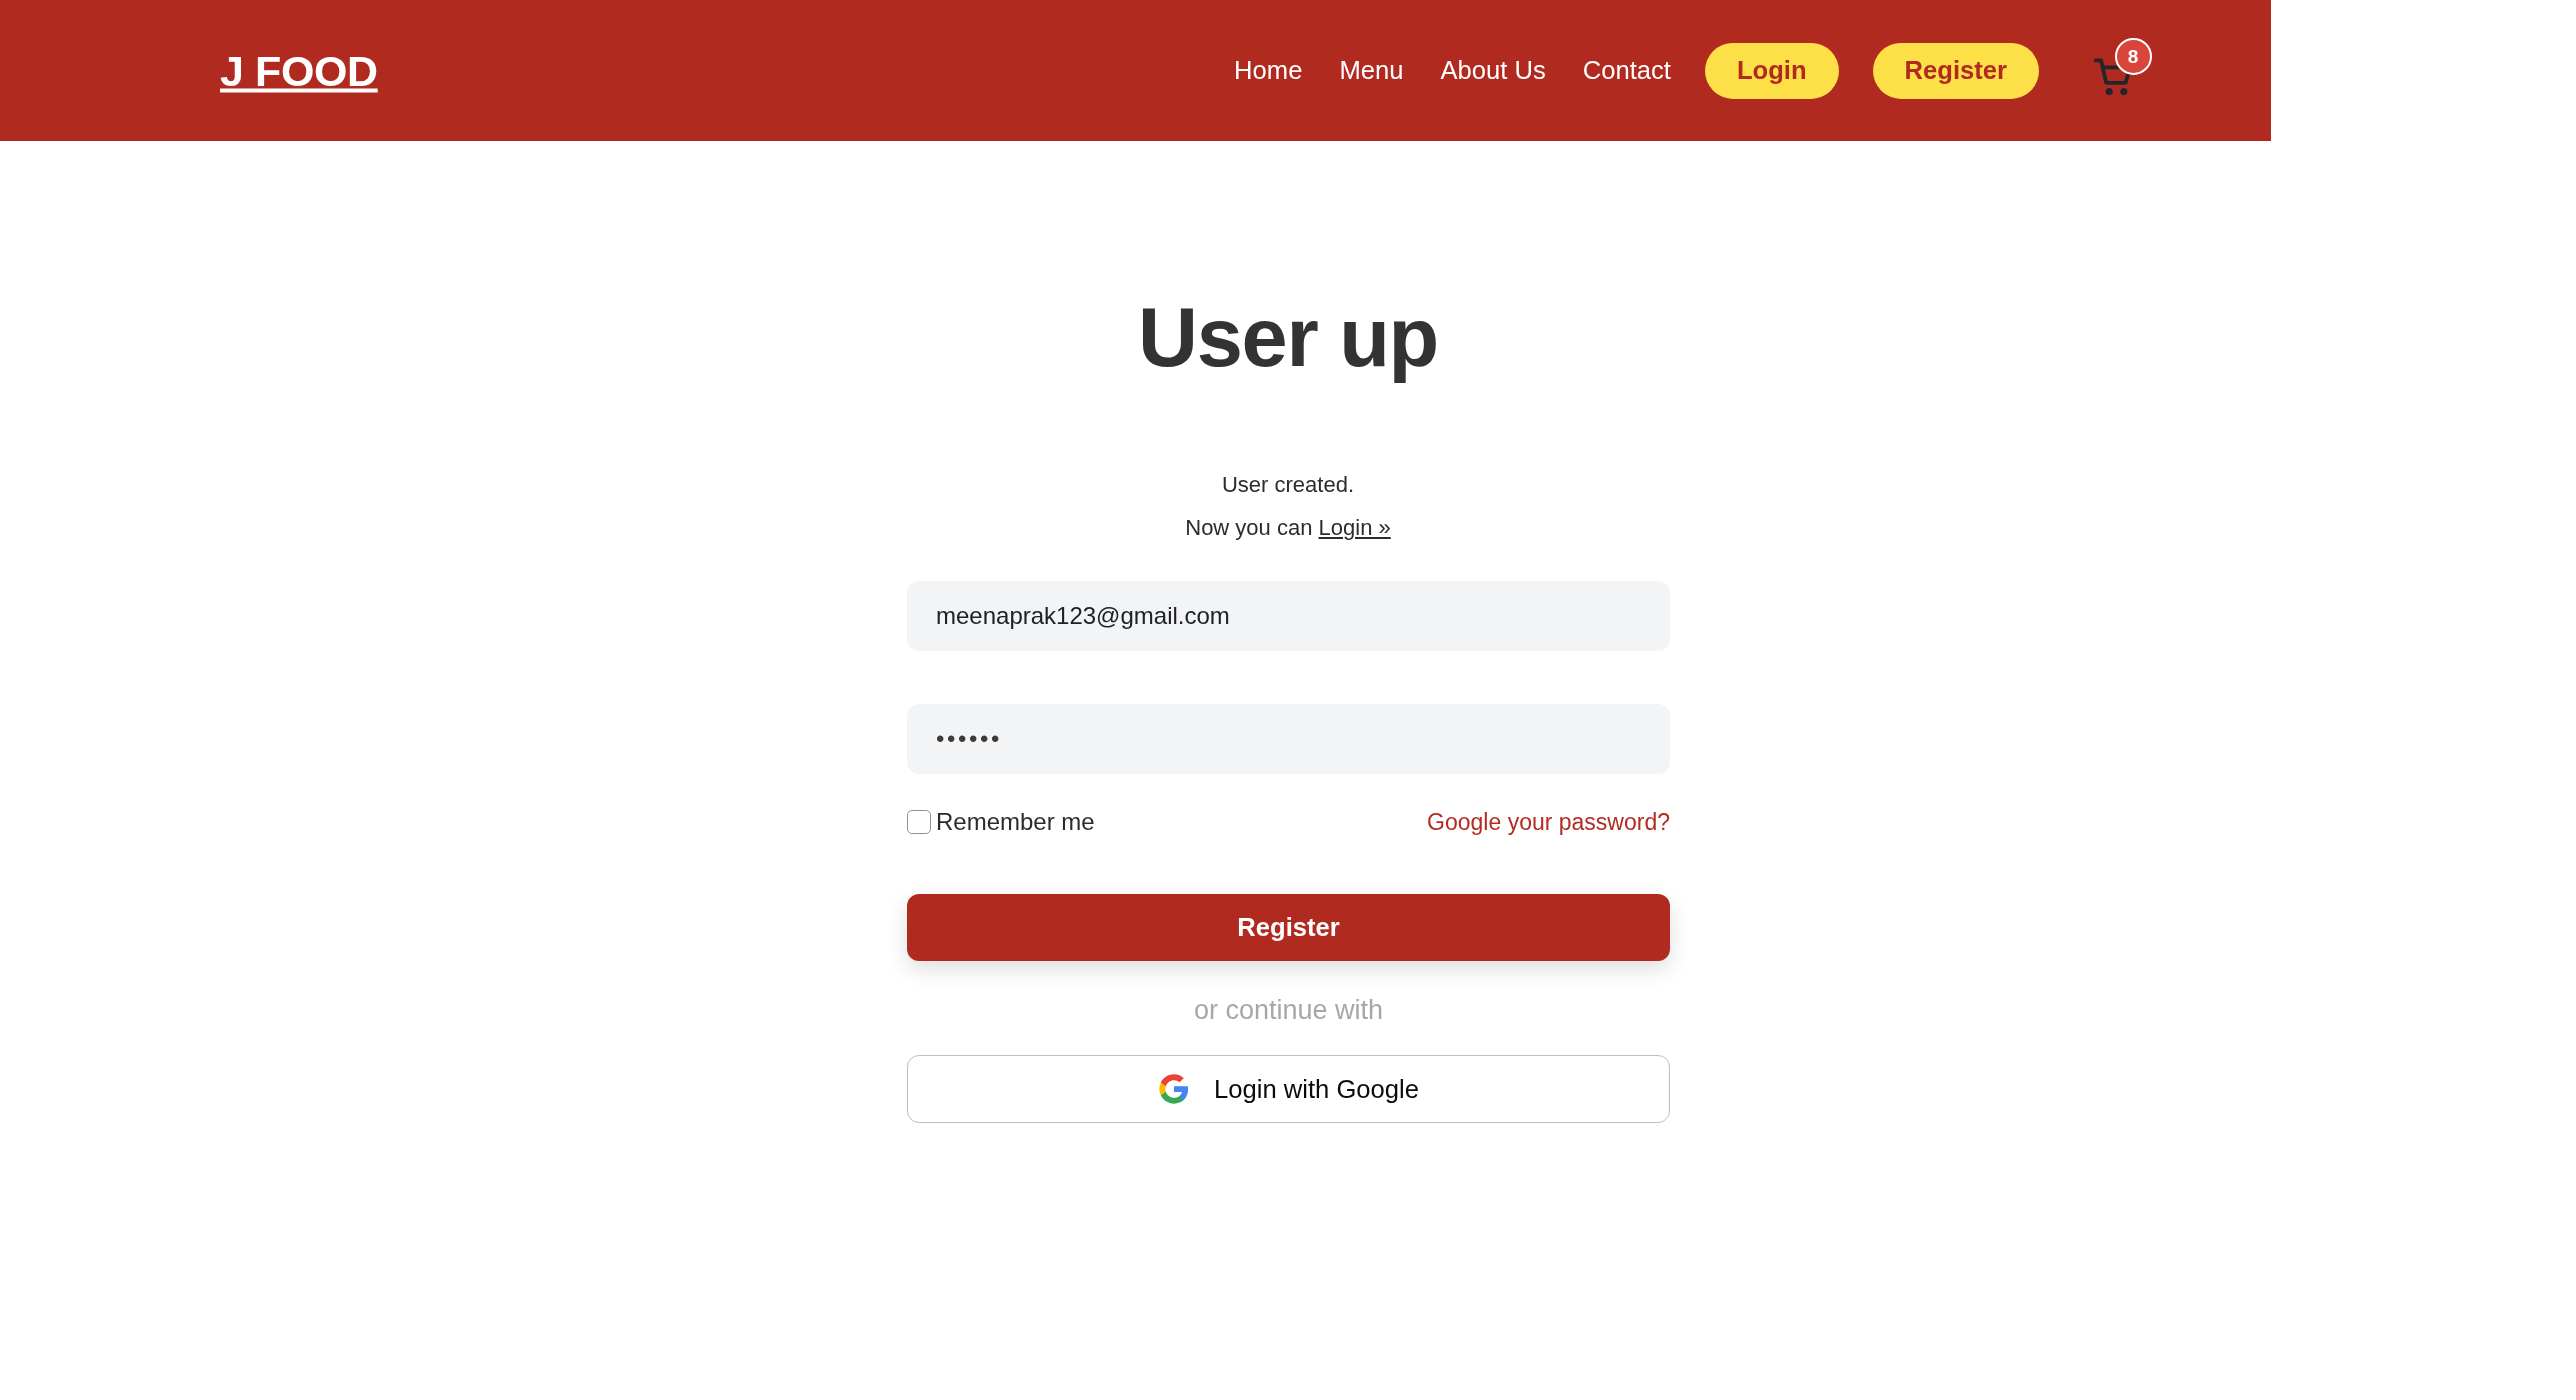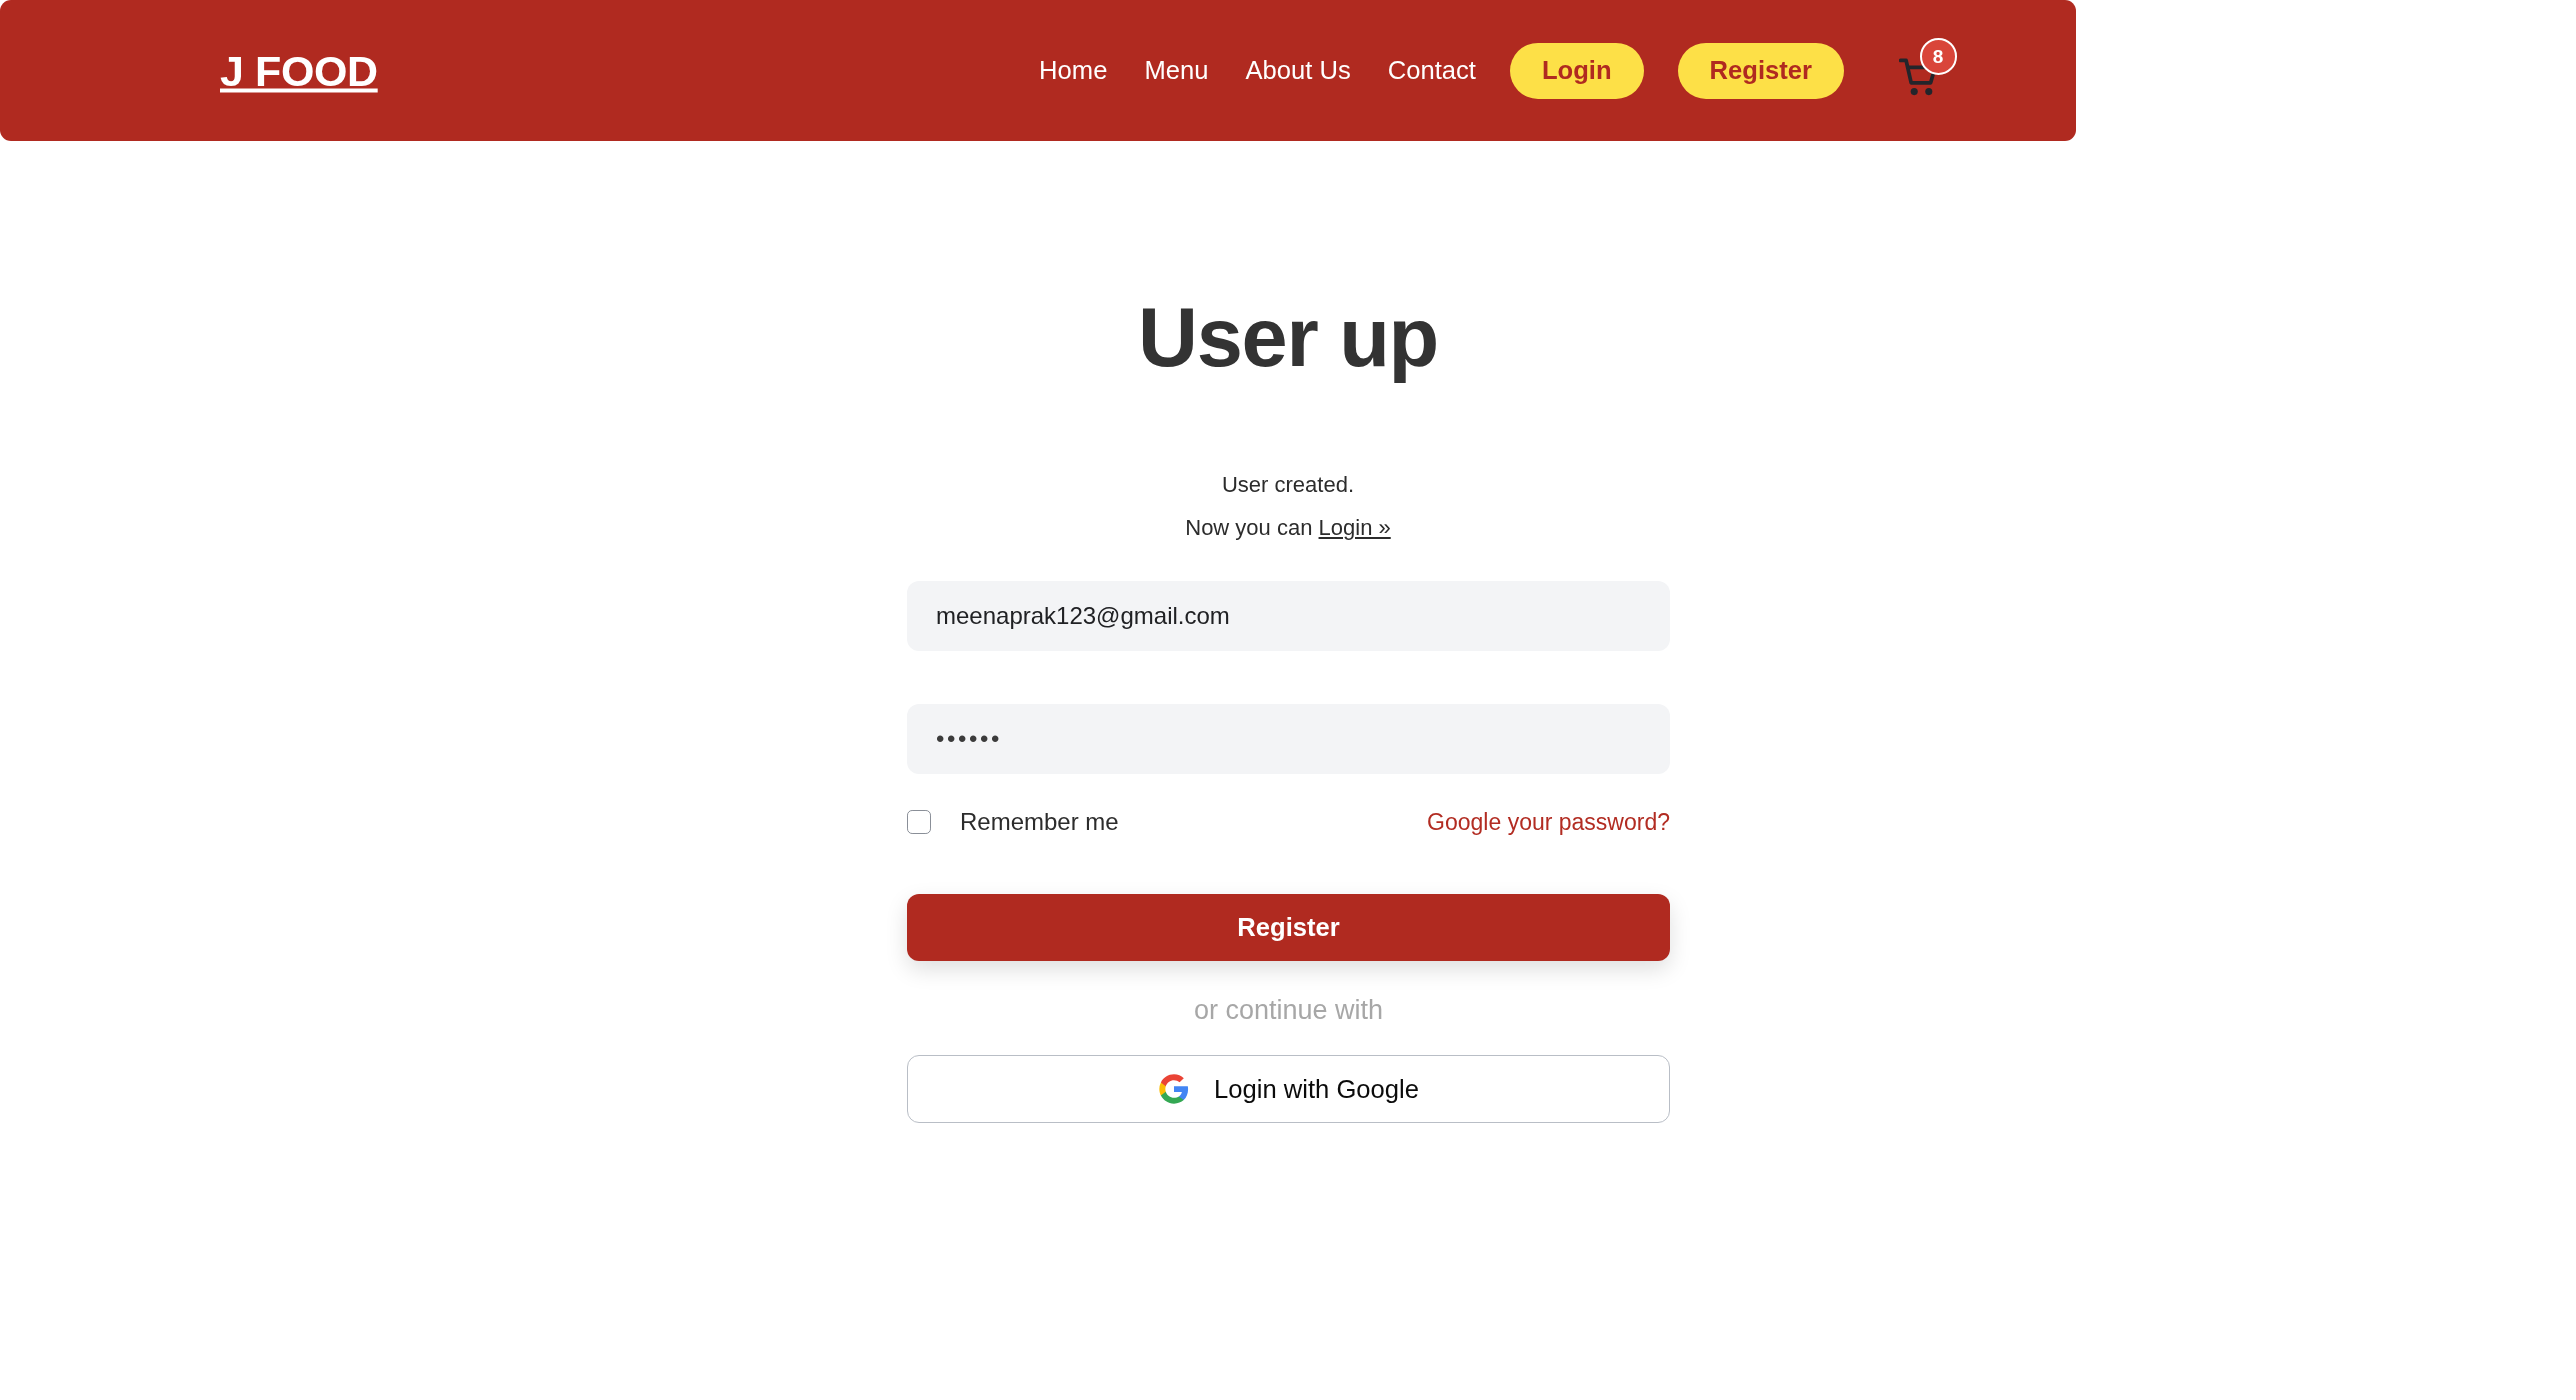--- a/index.html
+++ b/index.html
@@ -18,26 +18,25 @@
     width: 2576px;
     height: 1400px;
     background: #ffffff;
     overflow: hidden;
   }
 
   
   .site-header {
     position: absolute;
     top: 0; left: 0;
-    width: 2076px;
+    width: 2271px;
     height: 141px;
     background: #b02a20;
     display: flex;
     align-items: center;
-    border-radius: 11px;
   }
 
   .brand {
     position: absolute;
     left: 220px;
     top: 50%;
     transform: translateY(-50%);
     color: #ffffff;
     font-size: 43px;
     font-weight: bold;
@@ -187,21 +186,21 @@
     width: 763px;
     margin-top: 34px;
     display: flex;
     align-items: center;
     justify-content: space-between;
   }
 
   .remember {
     display: flex;
     align-items: center;
-    gap: 29px;
+    gap: 5px;
     cursor: pointer;
   }
   .checkbox {
     width: 24px;
     height: 24px;
     border: 1.7px solid #8a8f98;
     border-radius: 5.1px;
     background: #ffffff;
     display: inline-block;
     flex: none;

